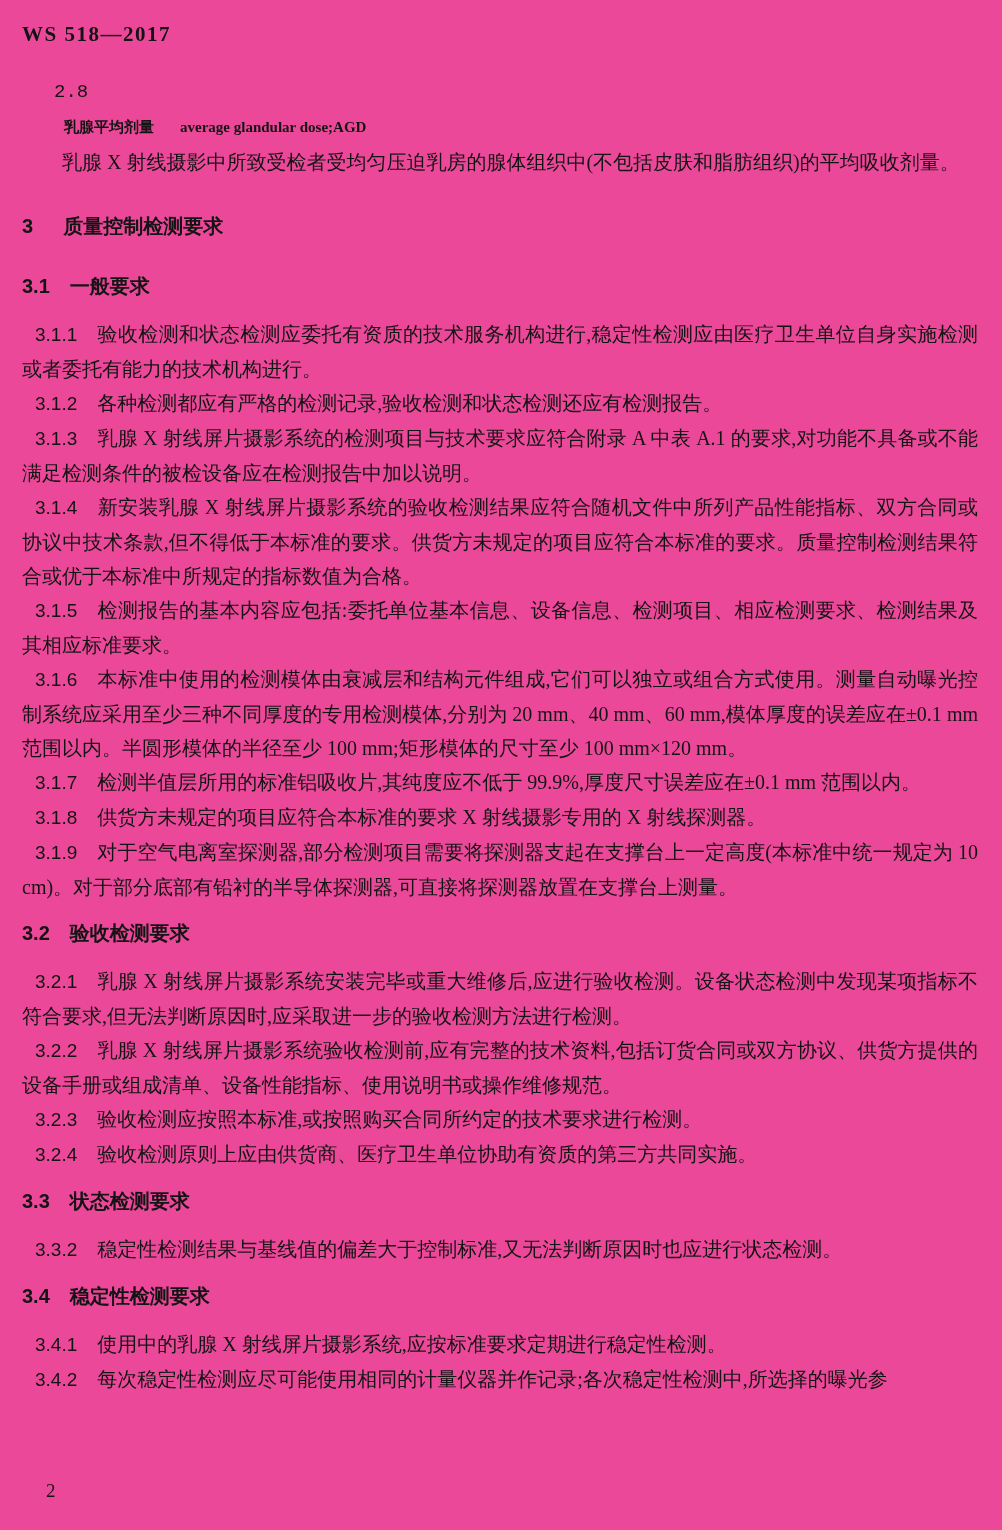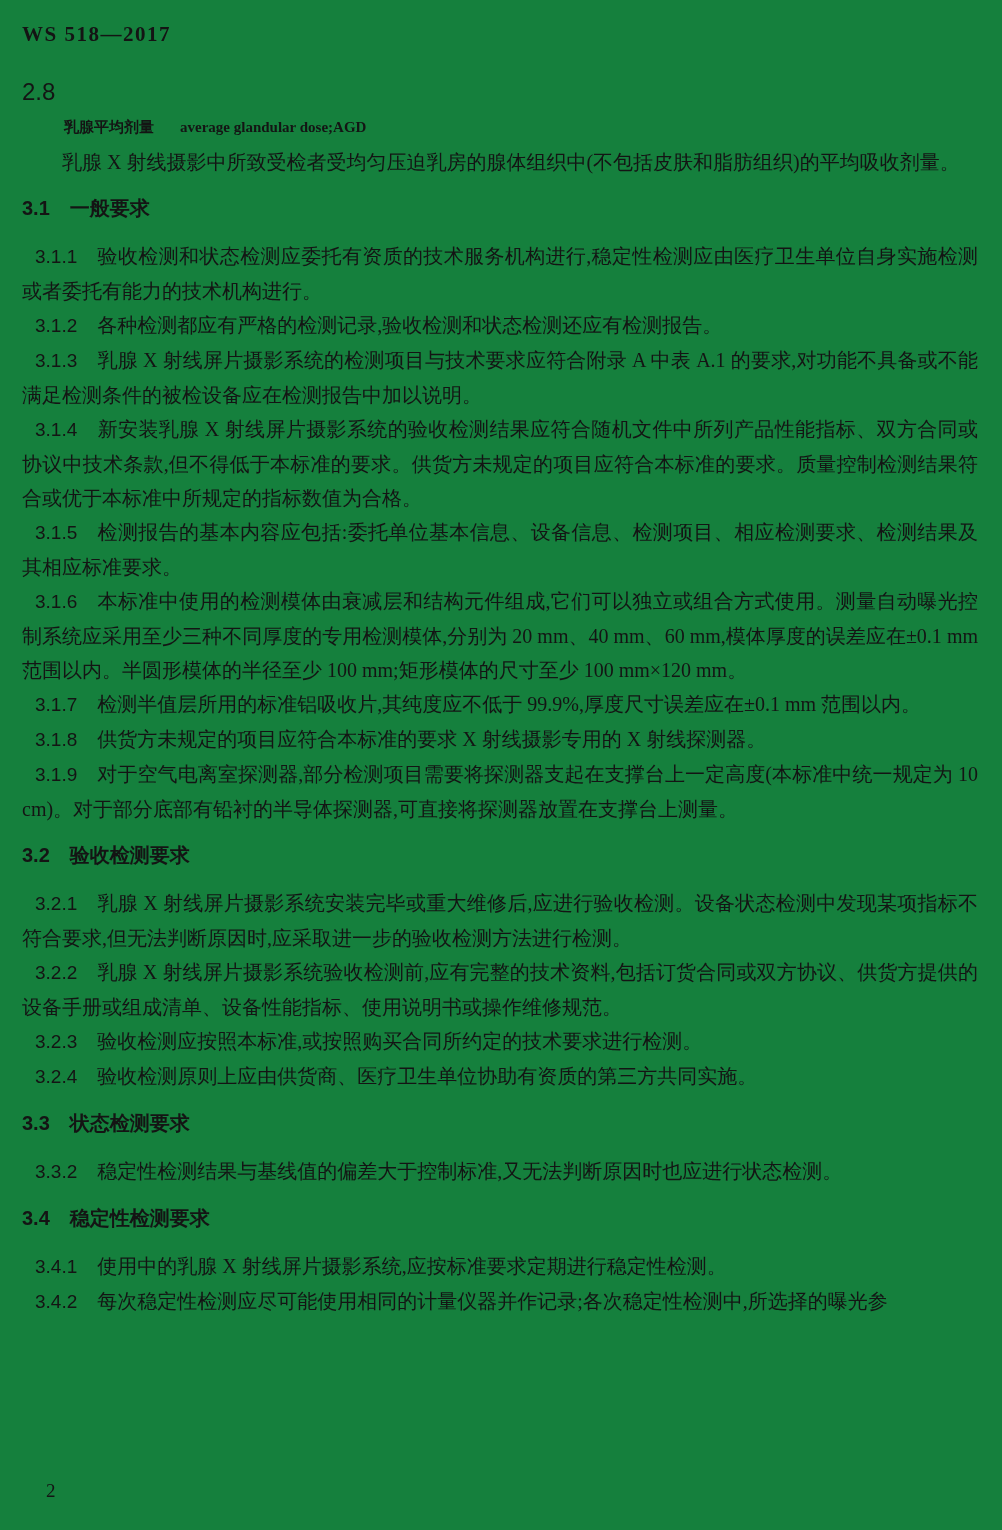--- a/index.html
+++ b/index.html
@@ -7,35 +7,36 @@
   body {
     width: 1002px; height: 1530px;
     position: relative;
     overflow: hidden;
     color: #141414;
     font-family: "Liberation Serif", "DejaVu Serif", serif;
   }
   .page {
     position: relative;
     width: 1002px; height: 1530px;
-    background: #15803d;
+    background: #ec4899;
     padding: 22px 24px 0 22px;
   }
   .doc-code {
     font-family: "Liberation Serif", serif;
     font-weight: 700;
     font-size: 21px;
     letter-spacing: 1.5px;
     margin-bottom: 30px;
   }
   .term-number {
-    font-family: Liberation Sans, sans-serif;
-    font-size: 24px;
+    font-family: Liberation Mono, monospace;
+    font-size: 19px;
     line-height: 30px;
     margin-bottom: 4px;
+    margin-left: 32px;
   }
   .term-title {
     padding-left: 42px;
     font-size: 15px;
     line-height: 32px;
     margin-bottom: 2px;
   }
   .term-title .zh {
     font-family: "Liberation Sans", sans-serif;
     font-weight: 700;
@@ -95,20 +96,23 @@
   <div class="doc-code">WS 518—2017</div>
 
   <div class="term-number">2.8</div>
 
   <div class="term-title">
     <span class="zh">乳腺平均剂量</span><span class="en">average glandular dose;AGD</span>
   </div>
 
   <p class="body-par">乳腺 X 射线摄影中所致受检者受均匀压迫乳房的腺体组织中(不包括皮肤和脂肪组织)的平均吸收剂量。</p>
 
+  <div class="h1">
+    <span class="hnum">3</span><span class="htitle">质量控制检测要求</span>
+  </div>
 
   <div class="h2">
     <span class="hnum">3.1</span><span class="htitle">一般要求</span>
   </div>
 
   <p class="clause">
     <span class="cnum">3.1.1</span><span class="ctext">验收检测和状态检测应委托有资质的技术服务机构进行,稳定性检测应由医疗卫生单位自身实施检测或者委托有能力的技术机构进行。</span>
   </p>
   <p class="clause">
     <span class="cnum">3.1.2</span><span class="ctext">各种检测都应有严格的检测记录,验收检测和状态检测还应有检测报告。</span>

